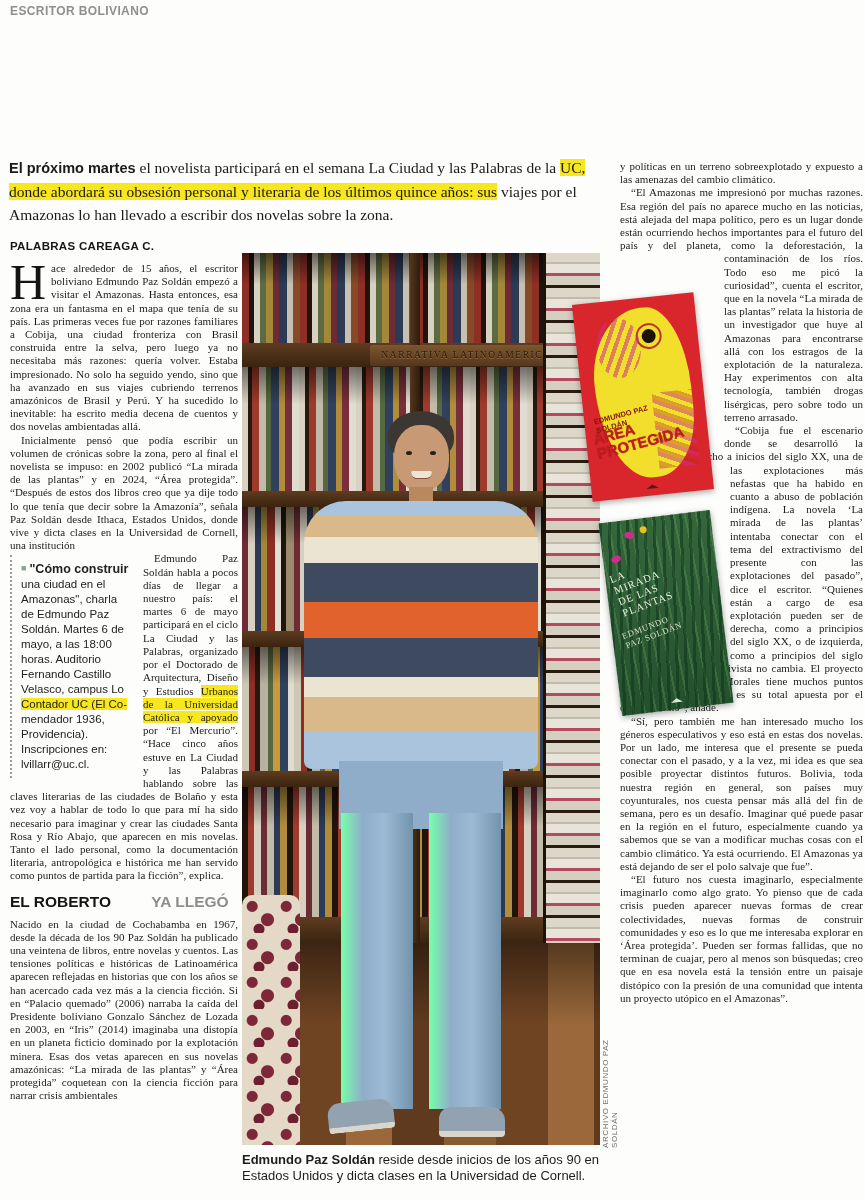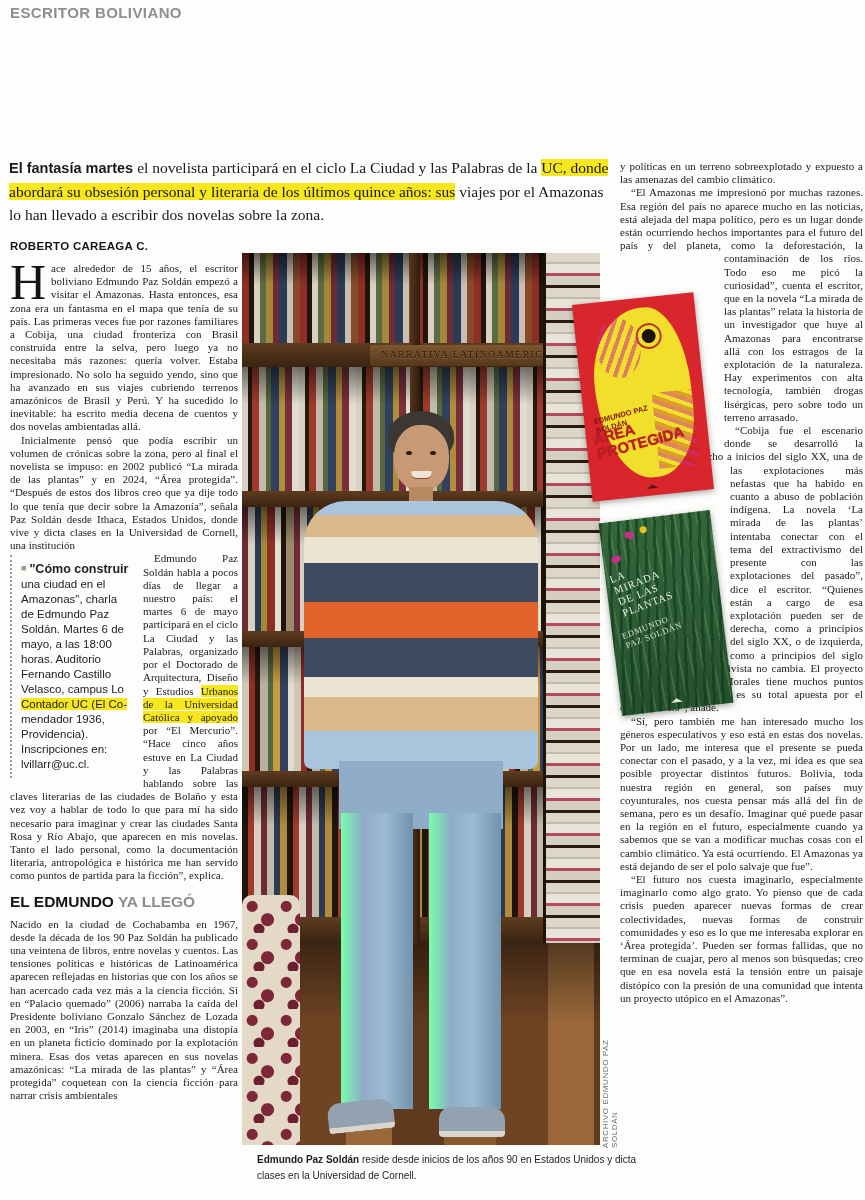--- a/index.html
+++ b/index.html
@@ -1,39 +1,39 @@
 <!DOCTYPE html>
 <html lang="es"><head>
 <meta charset="utf-8">
 <style>
   html,body{margin:0;padding:0;background:#e8e6e1;}
   .page{position:relative;width:865px;height:1200px;background:#fdfdfb;margin:0 auto;
         font-family:"Liberation Serif",serif;color:#1c1c1c;overflow:hidden;}
   
   .kicker{position:absolute;left:10px;top:4px;font-family:"Liberation Sans",sans-serif;
-          font-weight:bold;font-size:15px;letter-spacing:.4px;color:#8f8f8f;}
+          font-weight:bold;font-size:12px;letter-spacing:.4px;color:#8f8f8f;}
   .headline{position:absolute;left:8px;top:26px;width:852px;font-size:46px;line-height:57px;
             color:#121212;white-space:pre-line;letter-spacing:-.5px;}
   .lede{position:absolute;left:9px;top:156px;width:606px;font-size:15.5px;line-height:23px;
         color:#1a1a1a;text-align:left;}
   .lede .seg-b{font-family:"Liberation Sans",sans-serif;font-weight:bold;font-size:14.5px;}
   .seg-h{background:#f8e71c;}
   .byline{position:absolute;left:10px;top:240px;font-family:"Liberation Sans",sans-serif;
           font-weight:bold;font-size:11.5px;color:#161616;letter-spacing:.3px;}
   
   .col{position:absolute;font-size:11px;line-height:13.2px;text-align:justify;hyphens:auto;-webkit-hyphens:auto;}
   .col p{margin:0;}
   .col p + p{text-indent:11px;}
   .col-left{left:10px;top:262px;width:228px;}
   .col-right{left:620px;top:160px;width:243px;}
   .dropcap{float:left;font-size:50px;line-height:38px;padding:1px 5px 0 0;font-weight:normal;color:#141414;}
   .qbold{font-weight:bold;}
   .subhead{margin:10px 0 8px 0;font-family:"Liberation Sans",sans-serif;font-weight:bold;
            font-size:15.5px;line-height:17px;color:#141414;text-align:left;}
-  .subhead .light{color:#8d8d8d;}
+  .subhead .light{color:#8d8d8d;margin-left:36px;}
   
   .sidebar{float:left;width:112px;margin:3px 10px 4px 0;padding:6px 0 6px 9px;
            border-left:2px dotted #9a9a9a;font-family:"Liberation Sans",sans-serif;text-align:left;}
   .sidebar-title{font-weight:bold;font-size:16.5px;line-height:19px;color:#111;white-space:pre-line;margin:0 0 9px 0;}
   .sidebar-item{font-size:11.5px;line-height:15px;color:#222;}
   .sidebar-item .seg-b{font-weight:bold;font-size:12.5px;}
   .bullet{color:#8fa08f;font-size:9px;vertical-align:2px;padding-right:3px;}
   
   .photo{position:absolute;left:242px;top:253px;width:358px;height:892px;background:#32200f;overflow:hidden;z-index:1;}
   .shelfrow{position:absolute;left:0;width:358px;}
@@ -81,21 +81,21 @@
   .hip{position:absolute;left:97px;top:508px;width:164px;height:68px;background:#8fadc9;}
   .leg{position:absolute;top:560px;width:72px;height:296px;background:linear-gradient(90deg,#7fa,#8fadc9 30%,#9cbad4 60%,#7393ad);}
   .leg.l{left:99px;} .leg.r{left:187px;}
   .shoe{position:absolute;width:66px;height:24px;border-radius:12px 14px 4px 4px;background:#93a2b0;border-bottom:6px solid #d9d6cd;}
   .shoe.l{left:86px;top:848px;transform:rotate(-6deg);}
   .shoe.r{left:197px;top:854px;}
   
   .photo-credit{position:absolute;left:601px;top:1002px;height:146px;writing-mode:vertical-rl;transform:rotate(180deg);
       font-family:"Liberation Sans",sans-serif;font-size:8px;letter-spacing:.6px;color:#6e6e6e;z-index:2;}
   .caption{position:absolute;left:242px;top:1152px;width:402px;font-family:"Liberation Sans",sans-serif;
-      font-size:10px;line-height:16px;color:#1d1d1d;z-index:2;margin-left:15px;}
+      font-size:13px;line-height:16px;color:#1d1d1d;z-index:2;}
   .caption .b{font-weight:bold;}
   
   .book{position:absolute;z-index:6;box-shadow:0 2px 6px rgba(0,0,0,.35);}
   .book-red{left:582px;top:298px;width:122px;height:198px;transform:rotate(-6deg);background:#d8262c;overflow:hidden;}
   .parrot{position:absolute;left:14px;top:10px;width:96px;height:170px;background:#f2df2b;
       border-radius:58% 42% 46% 54%/45% 52% 40% 60%;}
   .parrot:before{content:"";position:absolute;left:52px;top:22px;width:14px;height:14px;border-radius:50%;
       background:#1c1208;box-shadow:0 0 0 4px #f2df2b,0 0 0 6px #b8332b;}
   .parrot:after{content:"";position:absolute;left:6px;top:8px;width:44px;height:60px;
       background:repeating-linear-gradient(115deg,rgba(204,46,142,.55) 0 4px,transparent 4px 9px);border-radius:50%;}
@@ -124,30 +124,30 @@
   .spacer{float:left;}
   .sp-red{width:96px;height:194px;margin:2px 8px 2px 0;}
   .sp-green{width:102px;height:188px;margin:2px 8px 2px 0;clear:left;}
 </style>
 </head>
 <body>
 
 <div class="page">
 
   <div class="kicker">ESCRITOR BOLIVIANO</div>
-  <div class="lede"><span class="seg-b">El fantasía martes </span><span>el novelista participará en el ciclo La Ciudad y las Palabras de la </span><span class="seg-h">UC, donde abordará su obsesión personal y literaria de los últimos quince años: sus</span><span> viajes por el Amazonas lo han llevado a escribir dos novelas sobre la zona.</span></div>
-  <div class="byline">ROBERTO CAREAGA C.</div>
+  <div class="lede"><span class="seg-b">El próximo martes </span><span>el novelista participará en el semana La Ciudad y las Palabras de la </span><span class="seg-h">UC, donde abordará su obsesión personal y literaria de los últimos quince años: sus</span><span> viajes por el Amazonas lo han llevado a escribir dos novelas sobre la zona.</span></div>
+  <div class="byline">PALABRAS CAREAGA C.</div>
 
   <div class="col col-left">
     <p><span class="dropcap">H</span><span>ace alrededor de 15 años, el escritor boliviano Edmundo Paz Soldán empezó a visitar el Amazonas. Hasta entonces, esa zona era un fantasma en el mapa que tenía de su país. Las primeras veces fue por razones familiares a Cobija, una ciudad fronteriza con Brasil construida entre la selva, pero luego ya no necesitaba más razones: quería volver. Estaba impresionado. No solo ha seguido yendo, sino que ha avanzado en sus viajes cubriendo terrenos amazónicos de Brasil y Perú. Y ha sucedido lo inevitable: ha escrito media decena de cuentos y dos novelas ambientadas allá.</span></p>
     <p><span>Inicialmente pensó que podía escribir un volumen de crónicas sobre la zona, pero al final el novelista se impuso: en 2002 publicó “La mirada de las plantas” y en 2024, “Área protegida”. “Después de estos dos libros creo que ya dije todo lo que tenía que decir sobre la Amazonía”, señala Paz Soldán desde Ithaca, Estados Unidos, donde vive y dicta clases en la Universidad de Cornell, una institución </span></p><aside class="sidebar">
         <div class="sidebar-item"><span class="bullet">■</span><span><span class="seg-b">"Cómo construir </span><span>una ciudad en el Amazonas", charla de Edmundo Paz Soldán. Martes 6 de mayo, a las 18:00 horas. Auditorio Fernando Castillo Velasco, campus Lo </span><span class="seg-h">Contador UC (El Co-</span><span>mendador 1936, Providencia). Inscripciones en: lvillarr@uc.cl.</span></span></div>
       </aside><p></p>
     <p><span><span>Edmundo Paz Soldán habla a pocos días de llegar a nuestro país: el martes 6 de mayo participará en el ciclo La Ciudad y las Palabras, organizado por el Doctorado de Arquitectura, Diseño y Estudios </span><span class="seg-h">Urbanos de la Universidad Católica y apoyado</span><span> por “El Mercurio”. “Hace cinco años estuve en La Ciudad y las Palabras hablando sobre las claves literarias de las ciudades de Bolaño y esta vez voy a hablar de todo lo que para mí ha sido necesario para imaginar y crear las ciudades Santa Rosa y Río Abajo, que aparecen en mis novelas. Tanto el lado personal, como la documentación literaria, antropológica e histórica me han servido como puntos de partida para la ficción”, explica.</span></span></p>
-    <h3 class="subhead"><span>EL EDMUNDO </span><span class="light">YA LLEGÓ</span></h3>
+    <h3 class="subhead"><span>EL ROBERTO </span><span class="light">YA LLEGÓ</span></h3>
     <p><span>Nacido en la ciudad de Cochabamba en 1967, desde la década de los 90 Paz Soldán ha publicado una veintena de libros, entre novelas y cuentos. Las tensiones políticas e históricas de Latinoamérica aparecen reflejadas en historias que con los años se han acercado cada vez más a la ciencia ficción. Si en “Palacio quemado” (2006) narraba la caída del Presidente boliviano Gonzalo Sánchez de Lozada en 2003, en “Iris” (2014) imaginaba una distopía en un planeta ficticio dominado por la explotación minera. Esas dos vetas aparecen en sus novelas amazónicas: “La mirada de las plantas” y “Área protegida” coquetean con la ciencia ficción para narrar crisis ambientales</span></p>
   </div>
 
   <div class="photo">
     <div class="shelfrow r1"></div>
     <div class="wood w1"></div>
     <div class="shelfrow r2"></div>
     <div class="wood w2"></div>
     <div class="shelfrow r3"></div>
     <div class="wood w3"></div>

